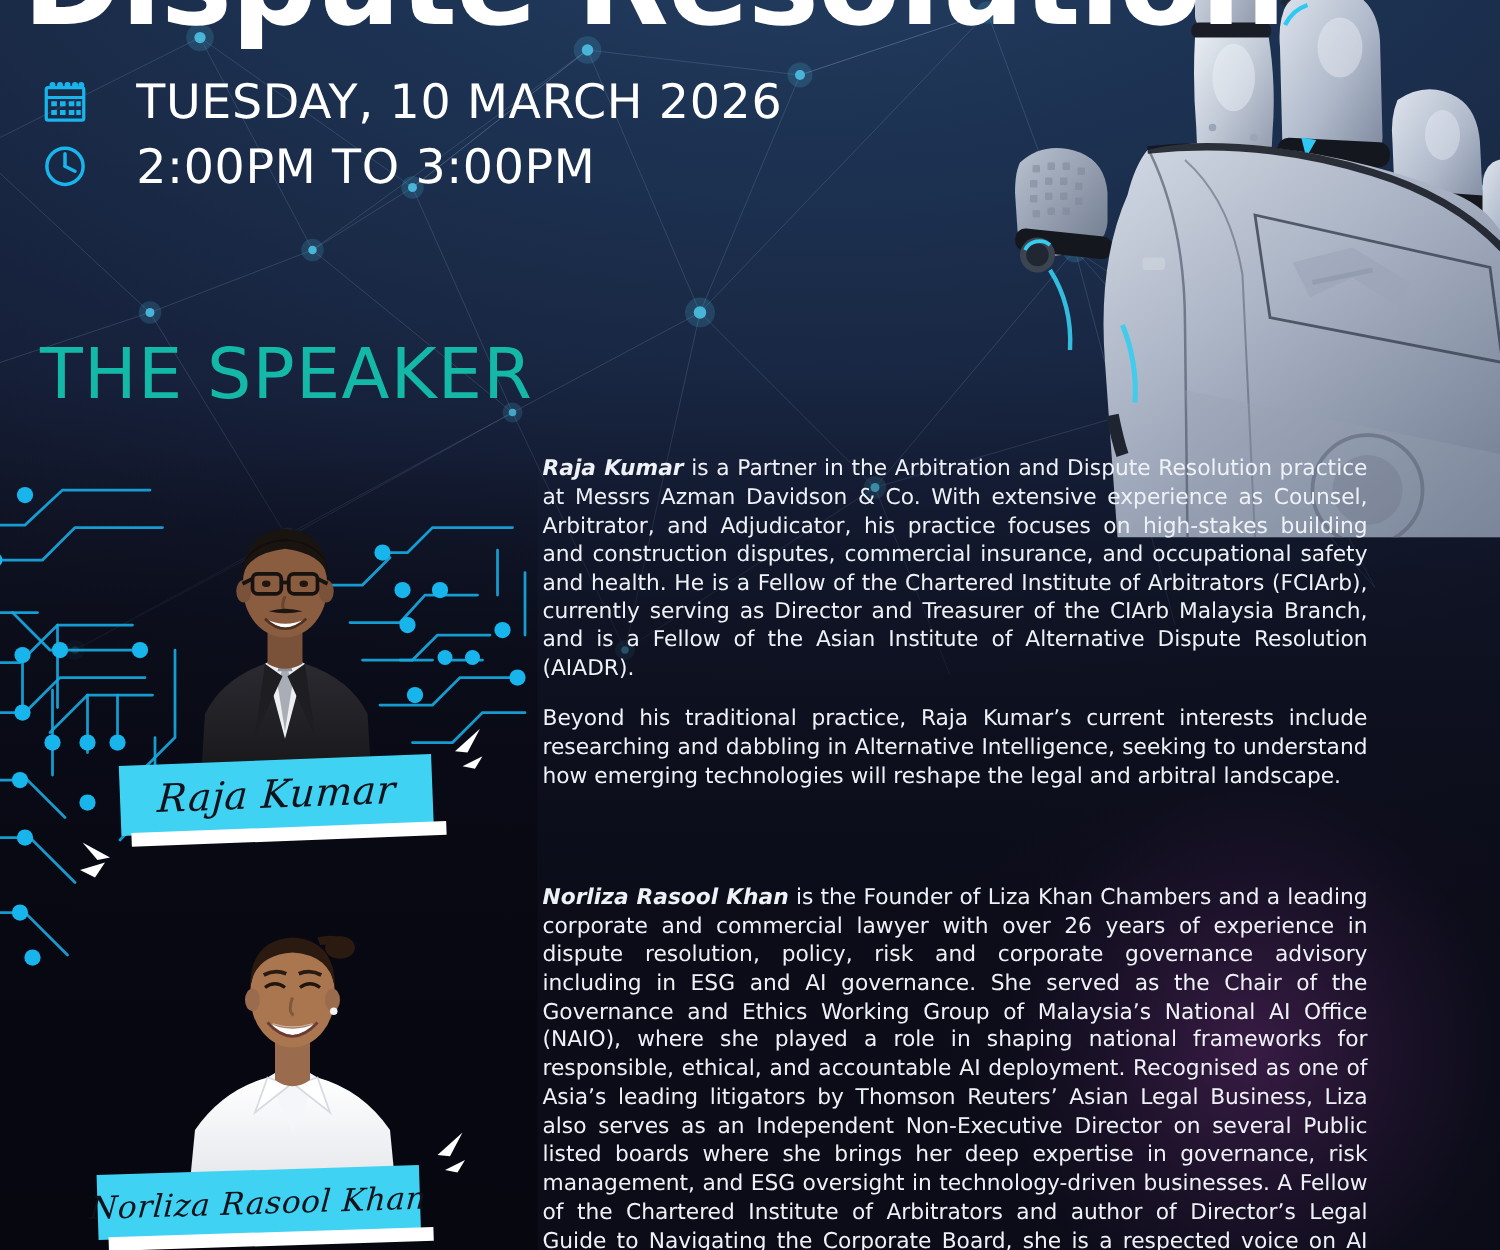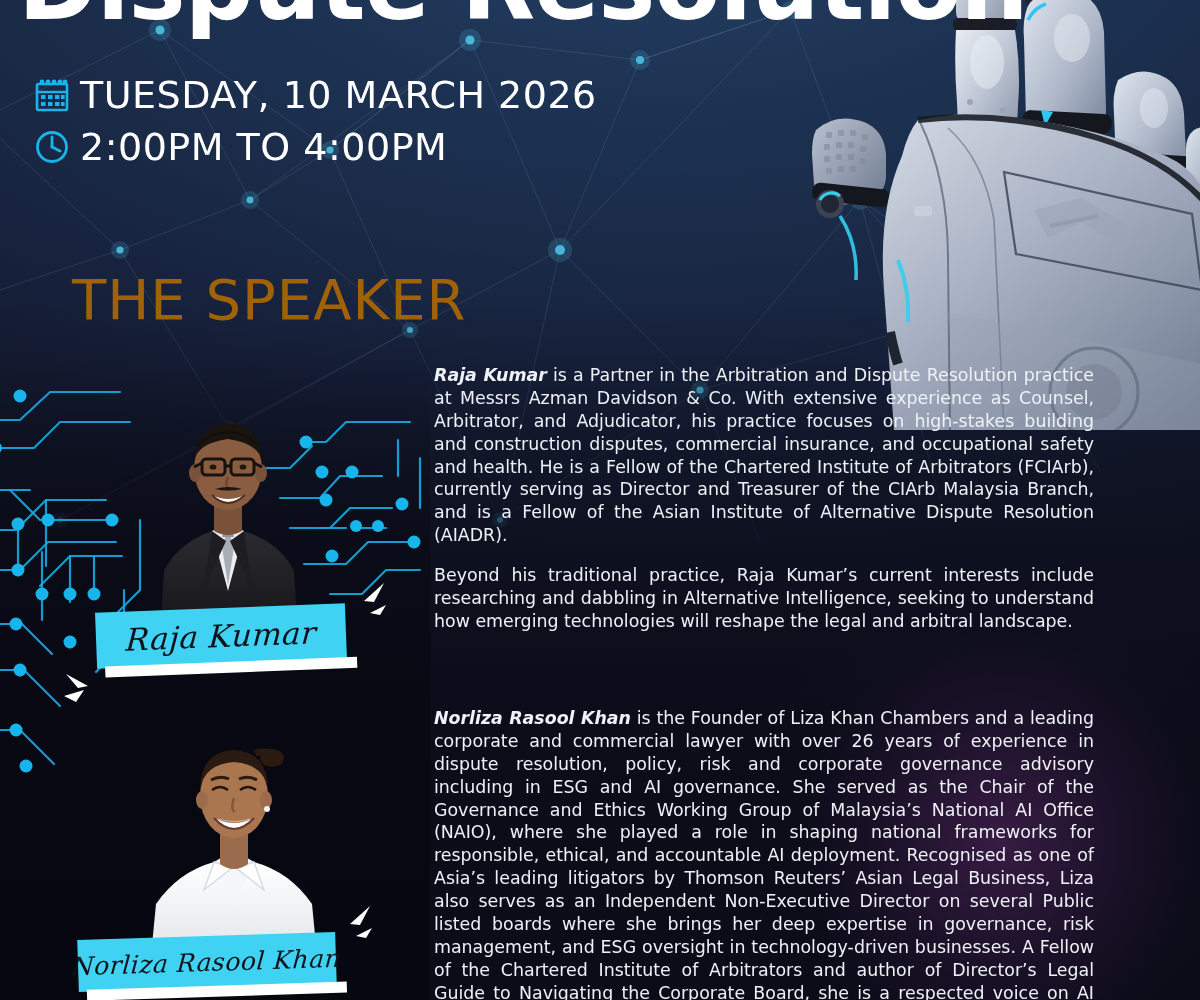--- a/index.html
+++ b/index.html
@@ -63,41 +63,40 @@
     font-size: 96px;
     font-weight: 700;
     letter-spacing: -1px;
     color: #ffffff;
     line-height: 1.0;
     white-space: nowrap;
   }
 
   
   .details { position: absolute; left: 24px; top: 62px; }
-  .detail-row { display: flex; align-items: flex-end; height: 52px; }
+  .detail-row { display: flex; align-items: flex-start; height: 52px; gap: 29px; }
   .detail-icon { width: 56px; flex: 0 0 56px; display: flex; align-items: center; justify-content: center; }
   .detail-text {
     color: #ffffff;
     font-size: 38px;
     font-weight: 400;
     letter-spacing: 0.5px;
     line-height: 1;
     white-space: nowrap;
   }
 
   
   .section-heading {
     position: absolute; left: 32px; top: 272px;
-    color: #a16207;
+    color: #14b8a6;
     font-size: 56px;
     font-weight: 400;
     letter-spacing: 1px;
     line-height: 1;
     white-space: nowrap;
-    margin-left: 40px;
   }
 
   
   .photo-wrap { position: absolute; }
   .photo-1 { left: 108px; top: 385px; width: 240px; height: 250px; }
   .photo-2 { left: 126px; top: 706px; width: 216px; height: 260px; }
 
   
   .name-banner {
     position: absolute;
@@ -401,21 +400,21 @@
     </div>
 
     <div class="detail-row">
       <span class="detail-icon">
         <svg width="38" height="38" viewBox="0 0 38 38">
           <circle cx="19" cy="19" r="14.5" fill="none" stroke="#18b4ec" stroke-width="2.8"></circle>
           <line x1="19" y1="19" x2="19" y2="9" stroke="#18b4ec" stroke-width="2.8" stroke-linecap="round"></line>
           <line x1="19" y1="19" x2="27" y2="23" stroke="#18b4ec" stroke-width="2.8" stroke-linecap="round"></line>
         </svg>
       </span>
-      <span class="detail-text">2:00PM TO 4:00PM</span>
+      <span class="detail-text">2:00PM TO 3:00PM</span>
     </div>
 
   </div>
 
   <div class="section-heading">THE SPEAKER</div>
 
   <div class="photo-wrap photo-1">
     <svg width="240" height="250" viewBox="0 0 240 250">
       <defs>
         <linearGradient id="suit1" x1="0" y1="0" x2="0" y2="1">

